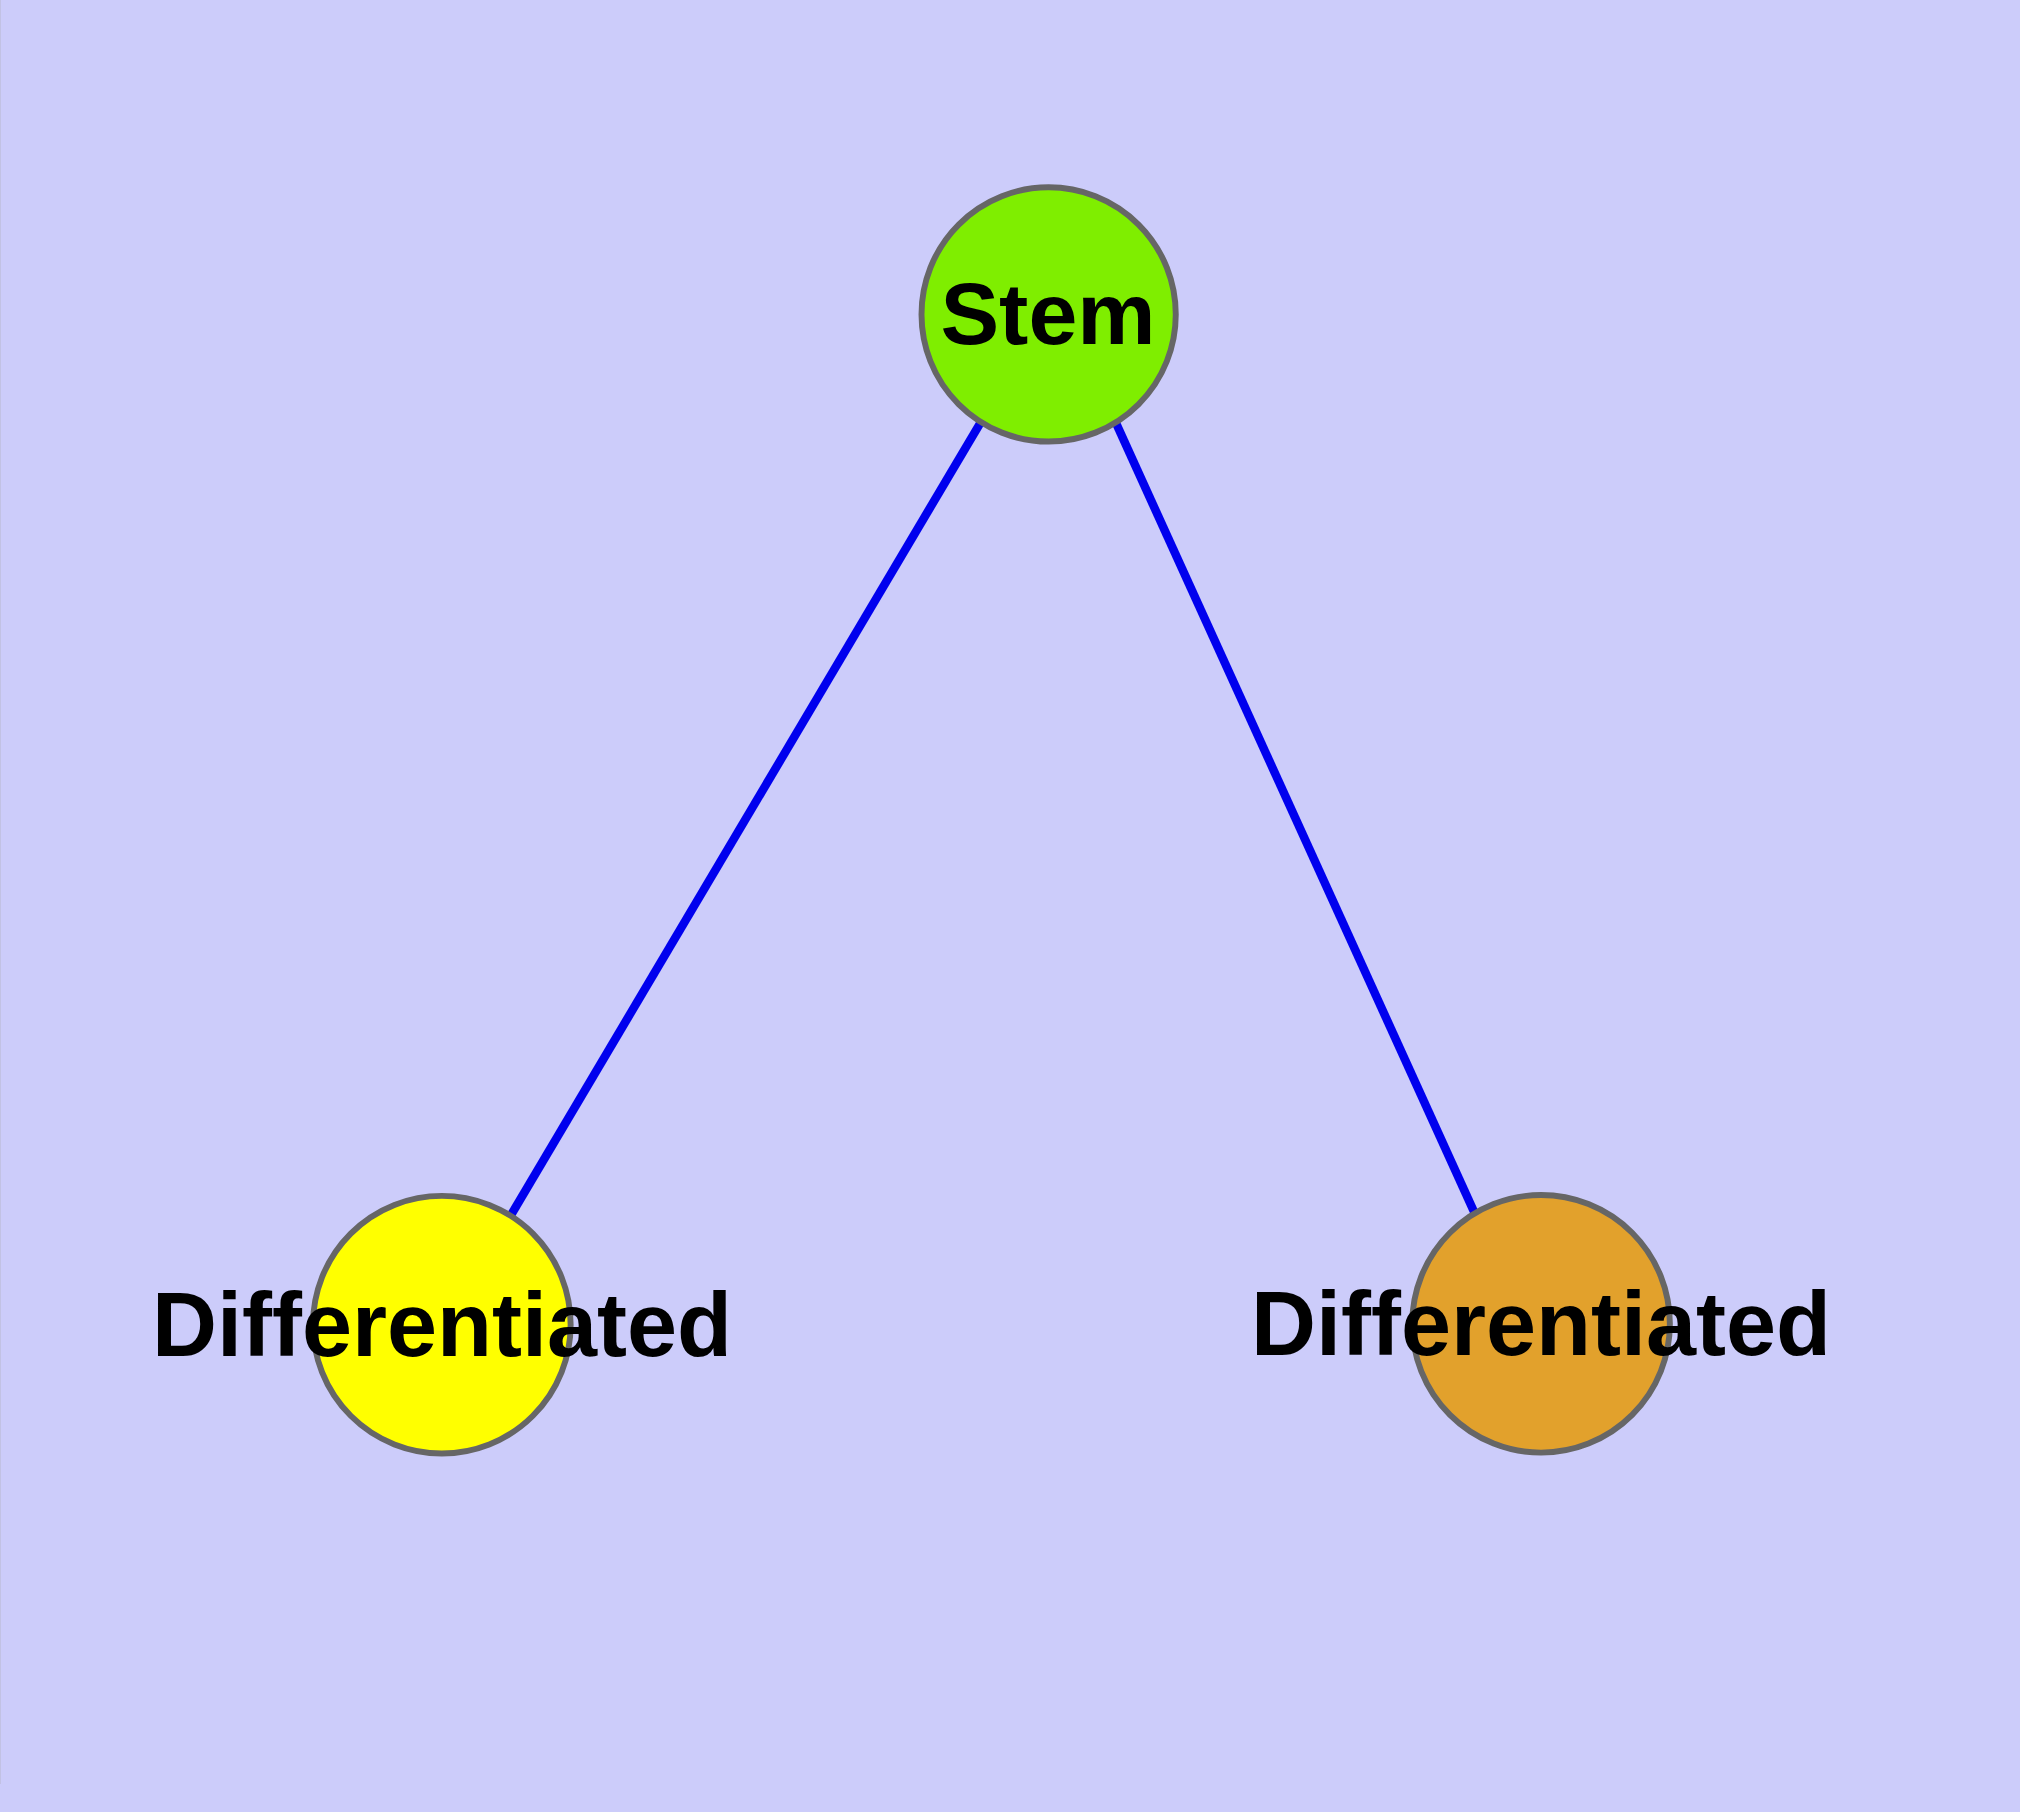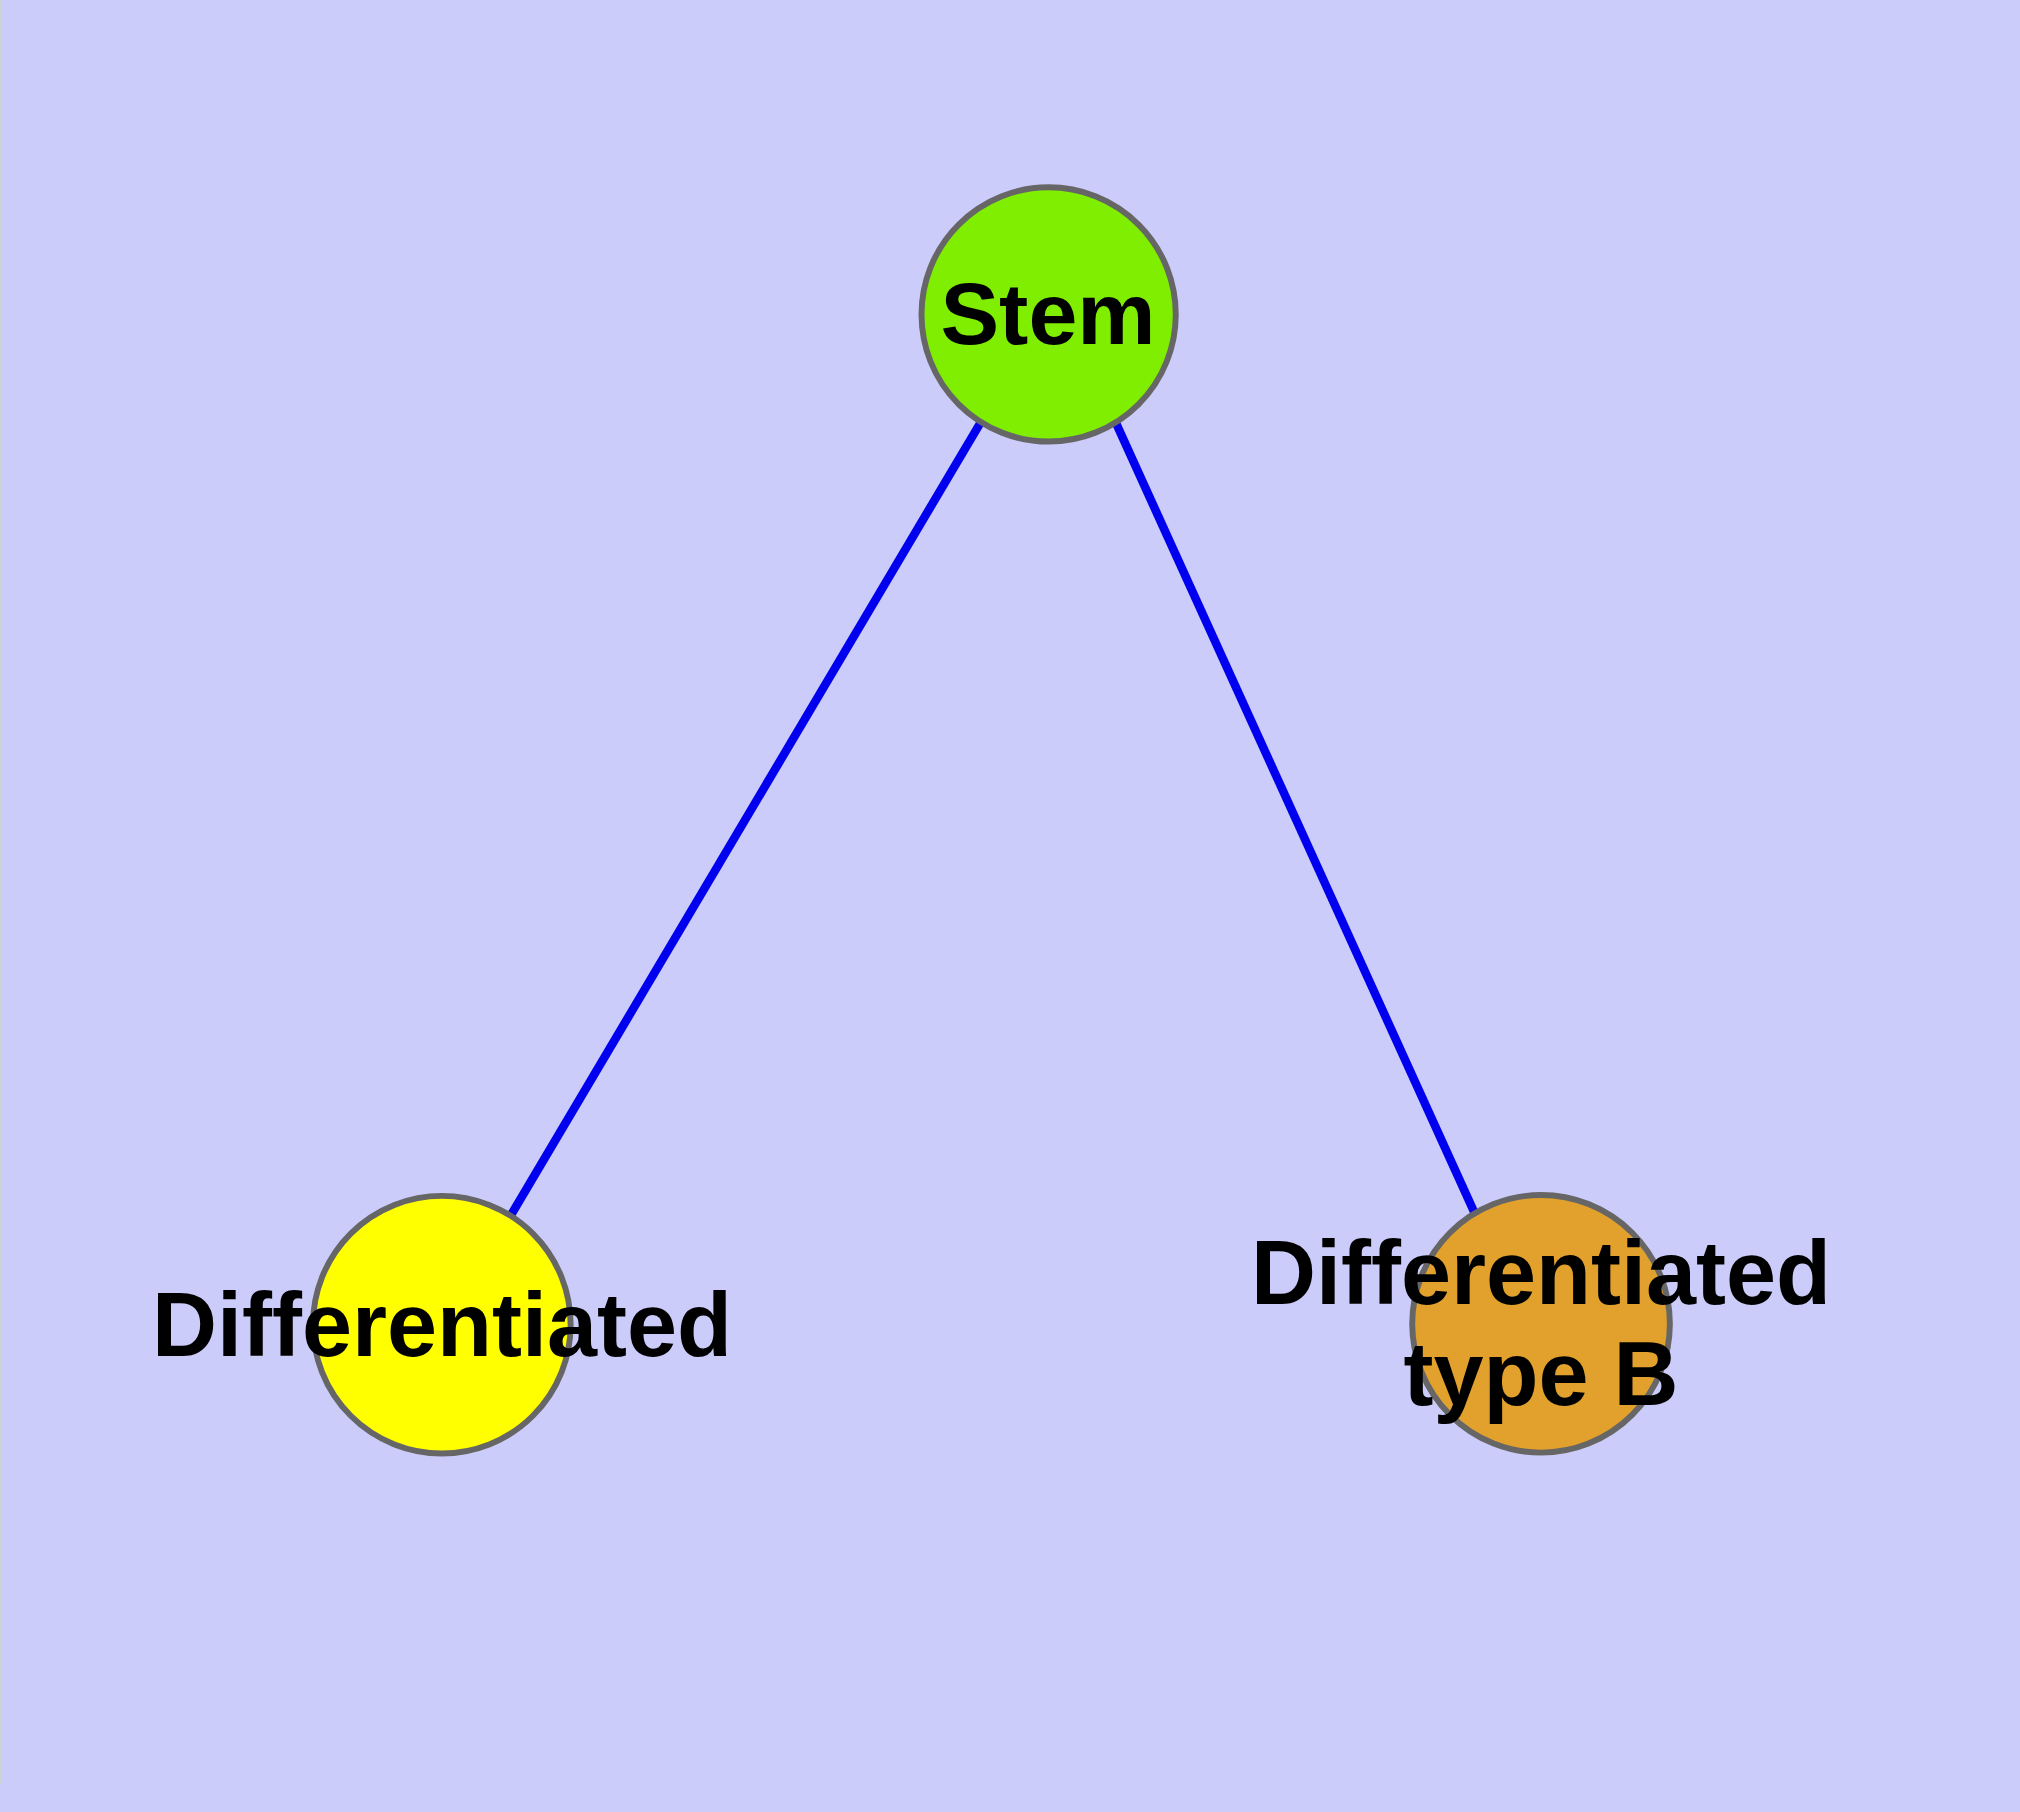--- a/index.html
+++ b/index.html
@@ -6,21 +6,21 @@
   html, body {
     margin: 0;
     padding: 0;
     background: #ccccfa;
   }
   #canvas-root {
     position: relative;
     width: 2021px;
     height: 1784px;
     overflow: hidden;
-    background: #bef264;
+    background: #a3a3a3;
     font-family: "Liberation Sans", sans-serif;
   }
   #graph-svg {
     position: absolute;
     left: 0;
     top: 0;
     width: 2021px;
     height: 1812px;
     display: block;
   }
@@ -65,17 +65,16 @@
   <div class="node-label stem-label" style="left:1048px; top:314px;">
     <span>Stem</span>
   </div>
 
   <div class="node-label leaf-label" style="left:442px; top:1325px;">
     <div>Differentiated</div>
   </div>
 
   <div class="node-label leaf-label" style="left:1541px; top:1324px;">
     <div>Differentiated</div>
-    <div>type B</div>
   </div>
 
 </div>
 
 
 </body></html>

